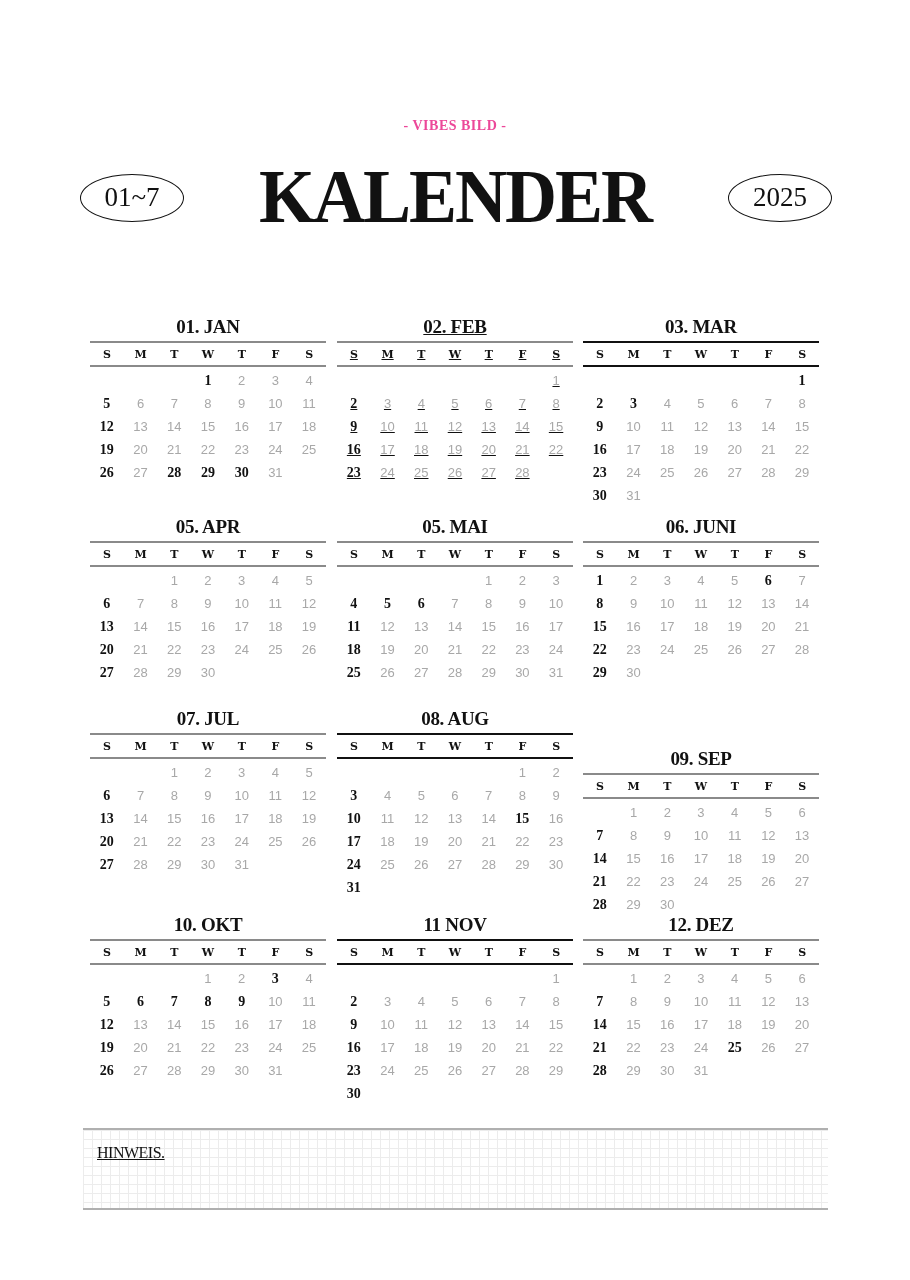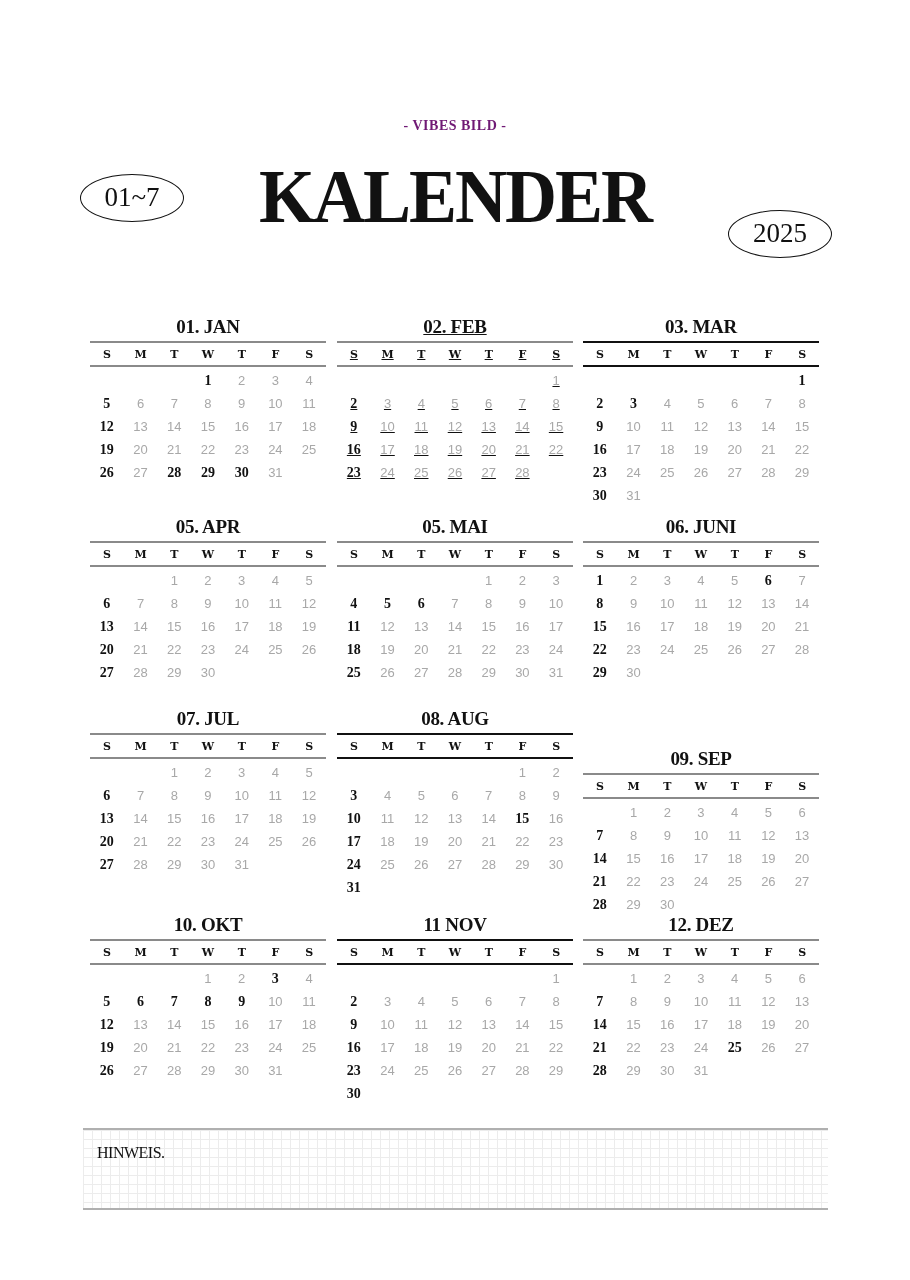--- a/index.html
+++ b/index.html
@@ -2,34 +2,34 @@
 <html><head>
 <meta charset="utf-8">
 <style>
   html, body { margin:0; padding:0; }
   body {
     width:910px; height:1280px; background:#ffffff; position:relative; overflow:hidden;
     font-family: "Liberation Serif", "DejaVu Serif", serif; color:#111;
   }
   .brand {
     position:absolute; left:0; width:910px; top:118px; text-align:center;
-    font-size:14px; font-weight:bold; letter-spacing:0.5px; color:#701a75;
+    font-size:14px; font-weight:bold; letter-spacing:0.5px; color:#ec4899;
   }
   .title {
     position:absolute; left:0; width:910px; top:152px; text-align:center;
     font-size:72px; font-weight:bold; letter-spacing:-2px; line-height:90px;
     transform:scaleY(1.05);
   }
   .oval {
     position:absolute; top:174px; width:104px; height:48px; border:1.5px solid #111;
     border-radius:50%; box-sizing:border-box; text-align:center; line-height:45px;
     font-size:27px;
   }
   .oval.left { left:80px; }
-  .oval.right { left:728px;margin-top:36px; }
+  .oval.right { left:728px; }
 
   .month {
     position:absolute; width:236px;
   }
   .month-title {
     text-align:center; font-size:19px; font-weight:bold; height:28px; line-height:28px;
     letter-spacing:-0.3px;
   }
   .dow-row {
     display:flex; border-top:2px solid #8a8a8a; border-bottom:2px solid #8a8a8a;
@@ -50,21 +50,21 @@
 
   .note {
     position:absolute; left:83px; top:1128px; width:745px; height:78px;
     border-top:2px solid #b0b0b0; border-bottom:2px solid #b0b0b0;
     background-image:
       linear-gradient(to right, #ececec 1px, transparent 1px),
       linear-gradient(to bottom, #ececec 1px, transparent 1px);
     background-size:9px 9px;
   }
   .note-label {
-    position:absolute; left:14px; top:14px; font-size:16px; letter-spacing:-0.5px; color:#111;
+    position:absolute; left:14px; top:14px; font-size:16px; letter-spacing:-0.5px; color:#111;text-decoration:underline;
   }
 </style>
 </head>
 <body>
 
 <div class="brand">- VIBES BILD -</div>
 <div class="oval left">01~7</div>
 <div class="title">KALENDER</div>
 <div class="oval right">2025</div>
 

